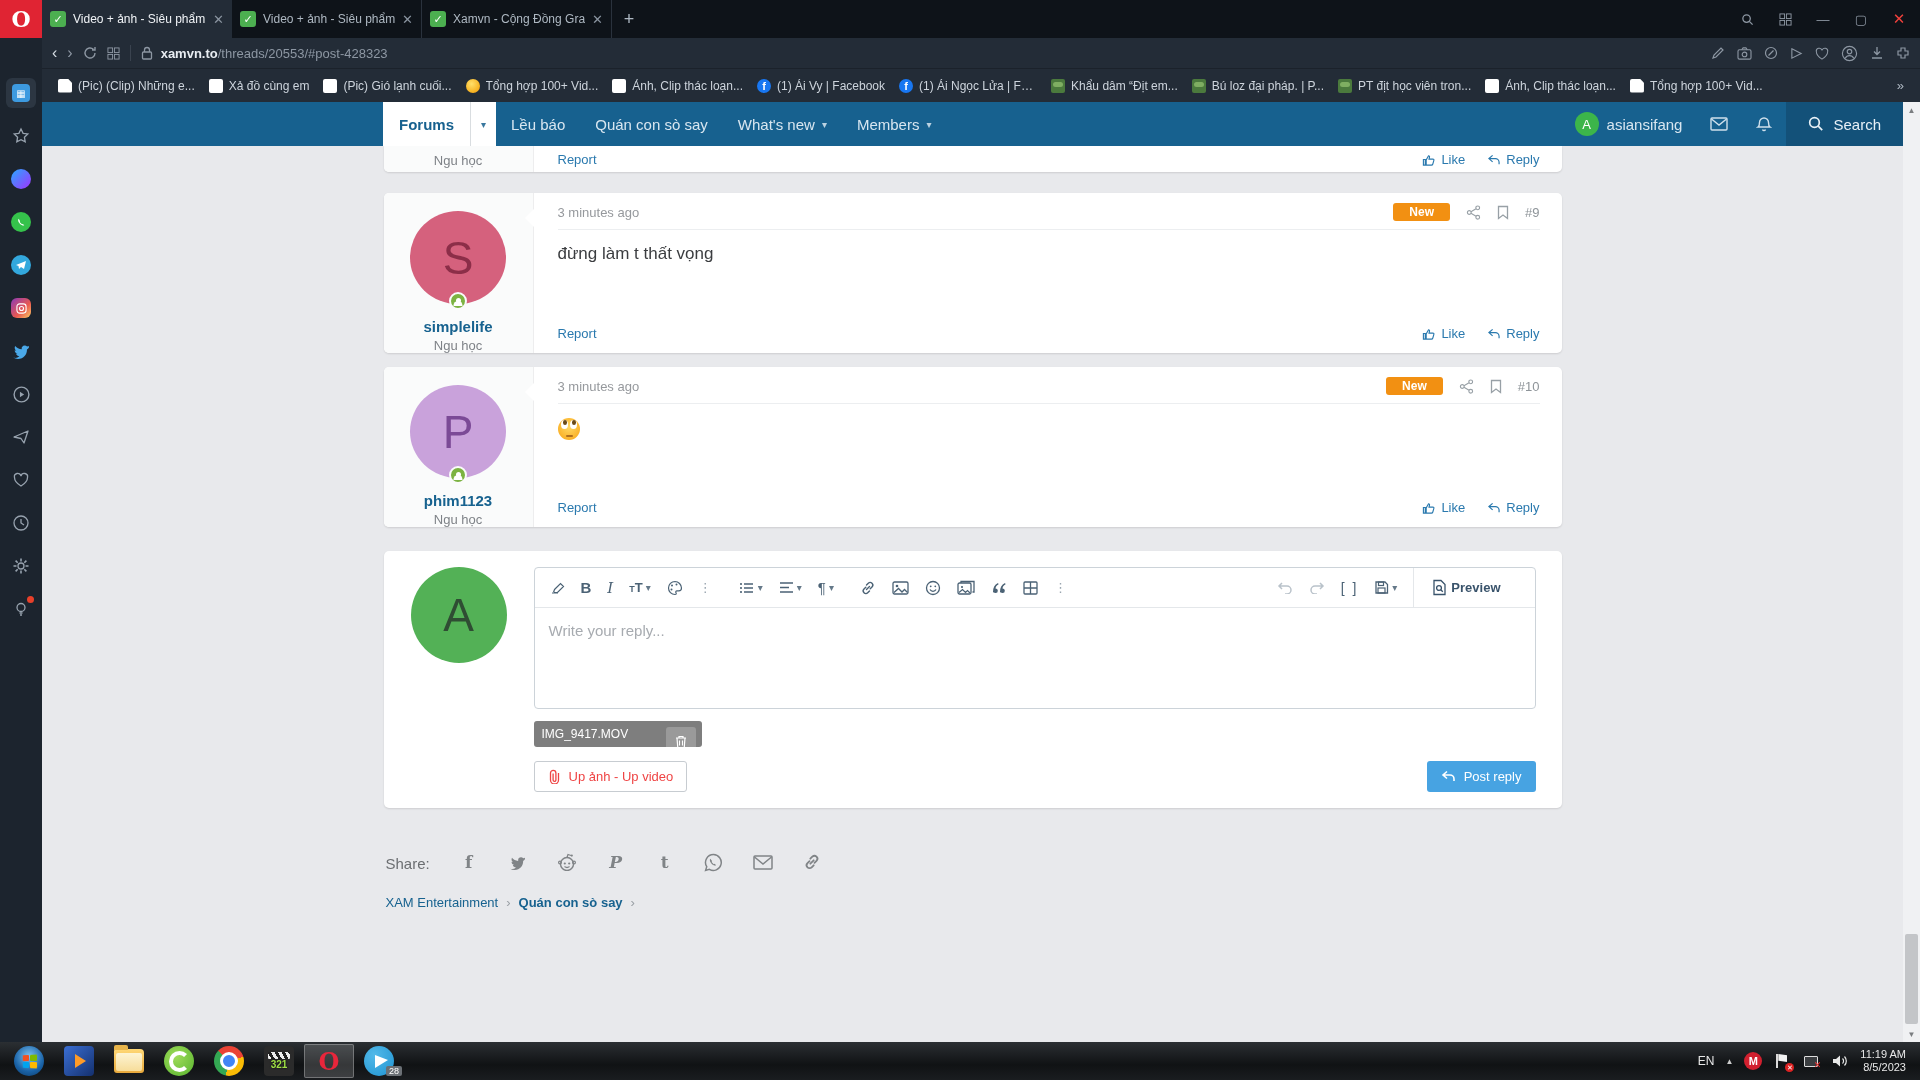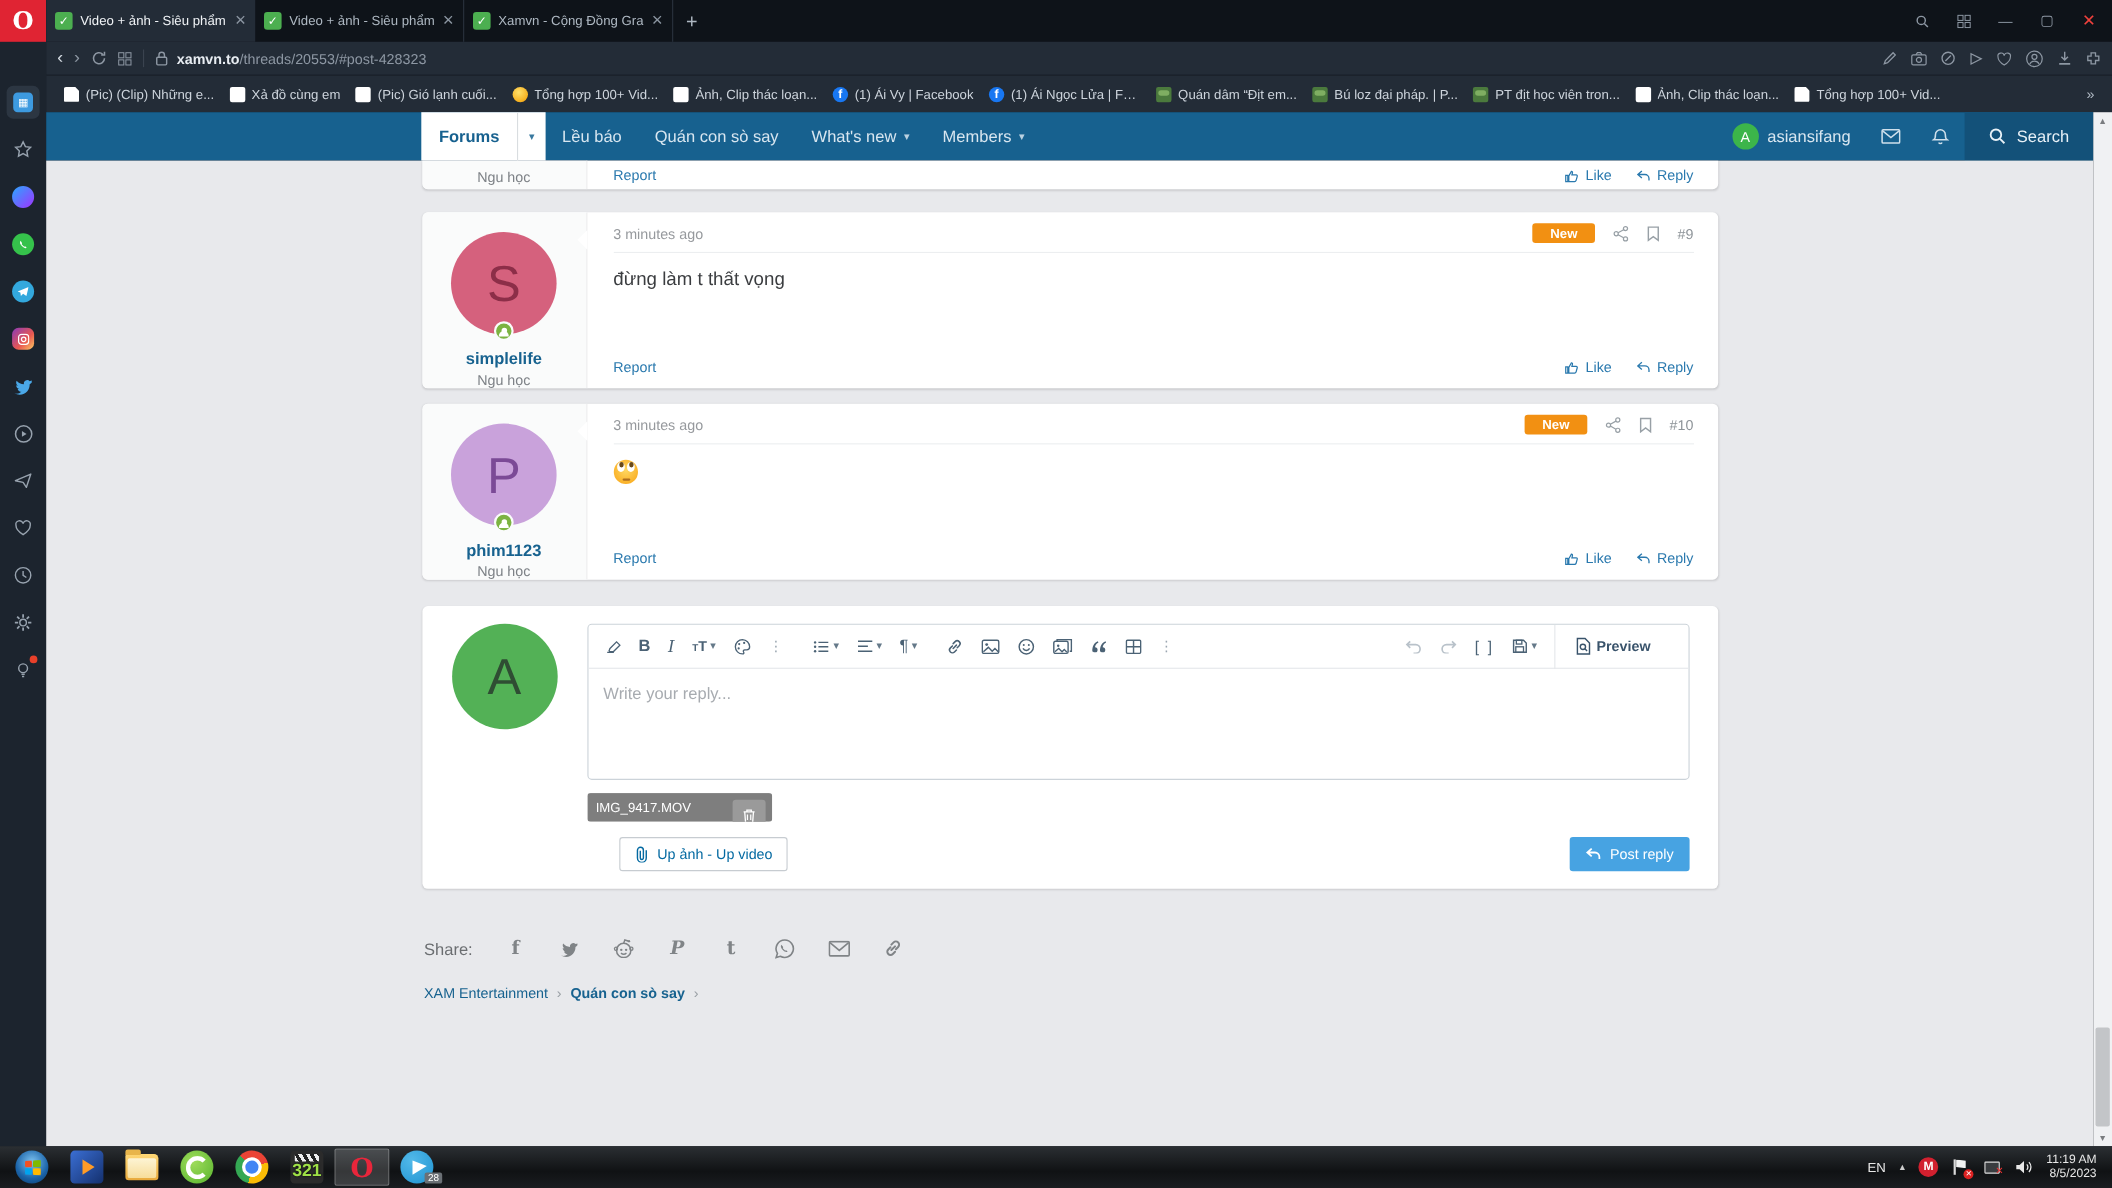--- a/index.html
+++ b/index.html
@@ -121,21 +121,21 @@
   .ed-body{min-height:100px;padding:14px;font-size:15px;color:#a7abb0;}
   .tt-glyph{font-size:13px;font-weight:bold;}
   .tt-glyph small{font-size:9px;}
 
   .attach-card{width:168px;margin-top:12px;background:#f3f3f3;border-radius:3px;position:relative;overflow:hidden;}
   .attach-trash{position:absolute;top:6px;right:6px;width:30px;height:30px;background:#9a9a9a;border-radius:3px;display:flex;align-items:center;justify-content:center;color:#fff;cursor:pointer;}
   .attach-err{padding:40px 8px 10px 8px;color:#e0921e;font-size:11.5px;line-height:1.3;}
   .attach-name{background:#7e7e7e;color:#fff;font-size:12px;padding:6px 8px;white-space:nowrap;overflow:hidden;}
 
   .rc-foot{margin-top:14px;display:flex;align-items:center;}
-  .btn-upload{display:flex;align-items:center;gap:8px;border:1px solid #c7ccd1;border-radius:3px;background:#fff;color:#0369a1;font-size:13px;padding:7px 13px;cursor:pointer;margin-left:29px;}
+  .btn-upload{display:flex;align-items:center;gap:8px;border:1px solid #c7ccd1;border-radius:3px;background:#fff;color:#ef4444;font-size:13px;padding:7px 13px;cursor:pointer;}
   .btn-postreply{margin-left:auto;display:flex;align-items:center;gap:8px;background:#47a3e2;border:none;border-radius:3px;color:#fff;font-size:13px;padding:8px 14px;cursor:pointer;}
 
   .share-row{margin-top:44px;display:flex;align-items:flex-end;gap:29px;color:#808487;padding-left:2px;}
   .share-label{color:#6b6e71;font-size:15px;}
   .share-ic{cursor:pointer;display:flex;align-items:center;justify-content:center;width:20px;height:20px;font-size:17px;font-weight:bold;}
   .crumbs{margin-top:23px;font-size:13px;display:flex;align-items:center;gap:8px;padding-left:2px;}
   .crumb{color:#17628f;cursor:pointer;}
   .crumb.b{font-weight:bold;}
   .crumb-sep{color:#9aa0a5;font-size:13px;}
 
@@ -159,21 +159,21 @@
   .wmp i{width:0;height:0;border-left:11px solid #ff9b27;border-top:7px solid transparent;border-bottom:7px solid transparent;margin-left:3px;}
   .folder{width:30px;height:24px;position:relative;background:linear-gradient(#ffd876,#e8a93c);border-radius:2px 4px 3px 3px;}
   .folder::before{content:"";position:absolute;top:-4px;left:0;width:14px;height:5px;background:#e8b54b;border-radius:2px 2px 0 0;}
   .folder::after{content:"";position:absolute;left:2px;top:4px;right:2px;bottom:2px;background:linear-gradient(#fdf4d4,#f7dd9a);border-radius:2px;}
   .coccoc{border-radius:50%;background:radial-gradient(circle at 40% 35%,#9fdc5a,#57b32e);position:relative;}
   .coccoc::after{content:"";width:13px;height:13px;border-radius:50%;border:4px solid #fff;border-right-color:transparent;}
   .chrome{border-radius:50%;background:conic-gradient(from -45deg,#ea4335 0 33%,#fbbc05 0 66%,#34a853 0 100%);position:relative;}
   .chrome::after{content:"";width:12px;height:12px;border-radius:50%;background:#4285f4;border:3px solid #fff;}
   .mpc{background:#2b2b2b;flex-direction:column;gap:1px;}
   .mpc .clap{width:22px;height:7px;background:repeating-linear-gradient(60deg,#eee 0 3px,#222 3px 6px);border-radius:1px;}
-  .mpc .n321{color:#9fe046;font-size:16px;font-weight:bold;line-height:1;text-shadow:0 0 2px #000;}
+  .mpc .n321{color:#9fe046;font-size:10px;font-weight:bold;line-height:1;text-shadow:0 0 2px #000;}
   .opera-tile{color:#e8263b;font-family:"DejaVu Serif",serif;font-weight:bold;font-size:24px;}
   .tg-tile{border-radius:50%;background:radial-gradient(circle at 35% 30%,#52b9e9,#1f93d1);position:relative;}
   .tg-tile i{width:0;height:0;border-left:13px solid #fff;border-top:5px solid transparent;border-bottom:8px solid transparent;margin-left:4px;}
   .tg-badge{position:absolute;right:2px;bottom:2px;background:#6b7075;color:#fff;font-size:9px;padding:0 3px;border-radius:2px;}
   .tray{margin-left:auto;display:flex;align-items:center;gap:11px;color:#e8e8e8;font-size:12px;padding-right:10px;}
   .tray .up{font-size:8px;color:#ccc;}
   .tray-ic{width:18px;height:18px;display:flex;align-items:center;justify-content:center;position:relative;}
   .mcafee{border-radius:50%;background:#d2202f;color:#fff;font-size:11px;font-weight:bold;}
   .flagic{width:12px;height:14px;position:relative;}
   .flagic::before{content:"";position:absolute;left:0;top:0;width:2px;height:14px;background:#dadada;}
@@ -415,21 +415,21 @@
       <span class="bm">
           <span class="bmi facebook">f</span>
           <span class="bm-label">(1) Ái Vy | Facebook</span>
         </span>
       <span class="bm">
           <span class="bmi facebook">f</span>
           <span class="bm-label">(1) Ái Ngọc Lửa | Fa...</span>
         </span>
       <span class="bm">
           <span class="bmi pepe"></span>
-          <span class="bm-label">Quán dâm “Địt em...</span>
+          <span class="bm-label">Khẩu dâm “Địt em...</span>
         </span>
       <span class="bm">
           <span class="bmi pepe"></span>
           <span class="bm-label">Bú loz đại pháp. | P...</span>
         </span>
       <span class="bm">
           <span class="bmi pepe"></span>
           <span class="bm-label">PT địt học viên tron...</span>
         </span>
       <span class="bm">

